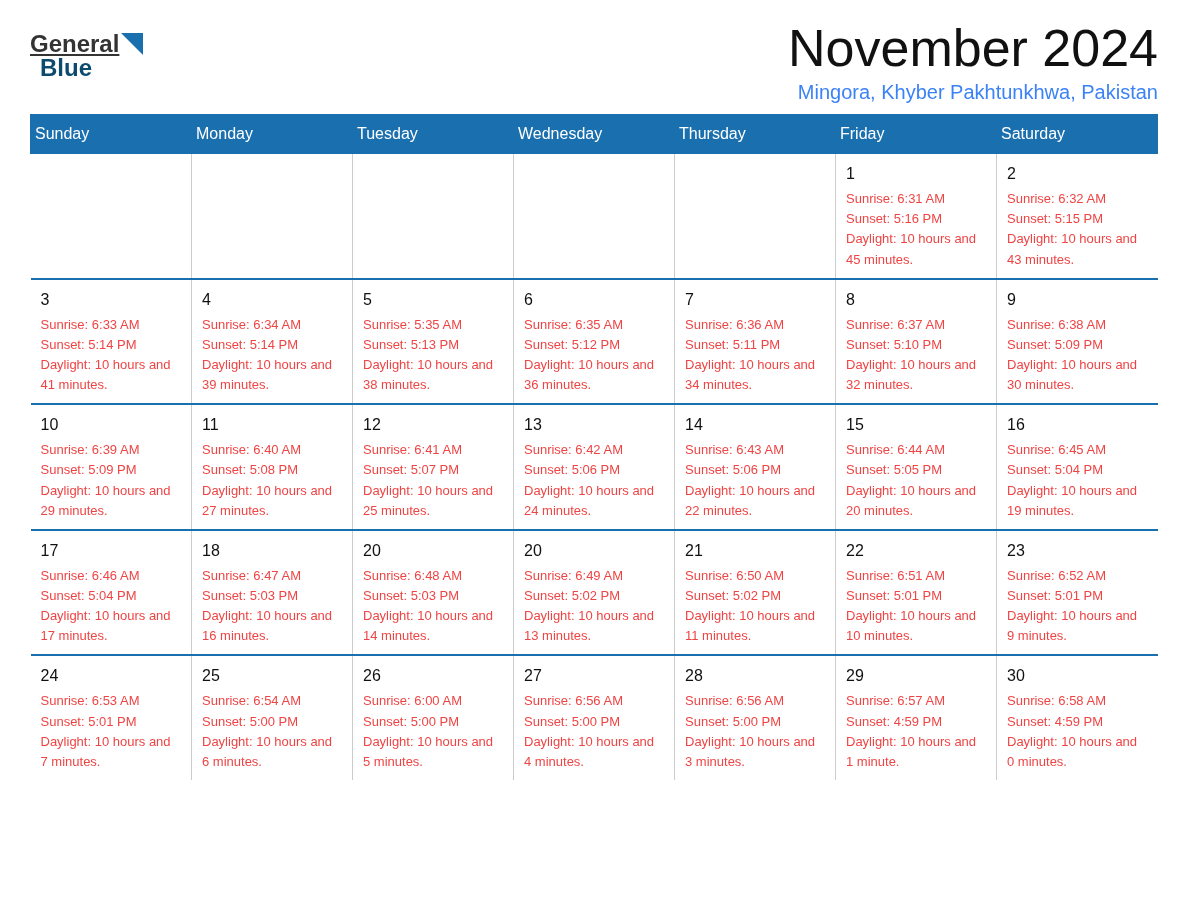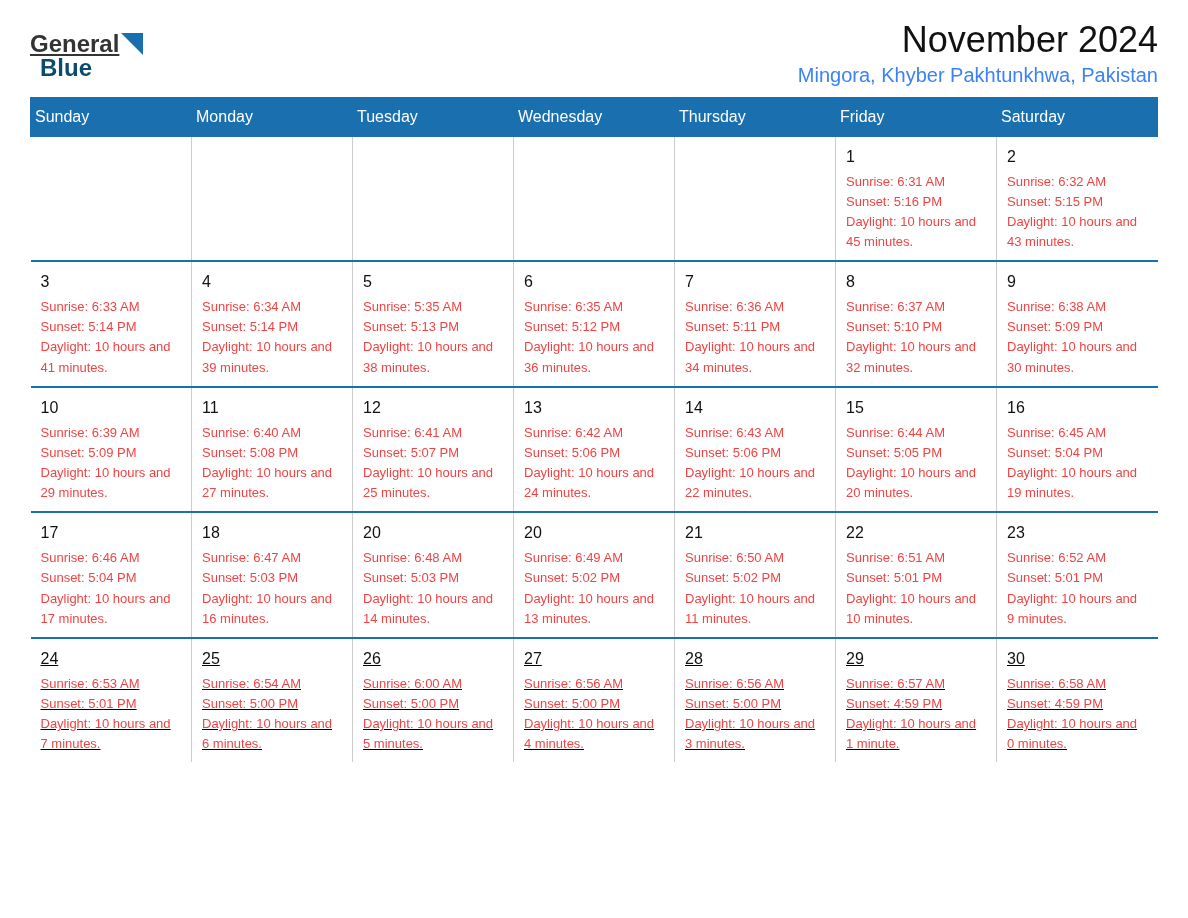--- a/index.html
+++ b/index.html
@@ -19,21 +19,21 @@
     .logo {
       display: flex;
       align-items: center;
       gap: 4px;
       padding-top: 10px;
     }
     .title-area {
       text-align: right;
     }
     .month-title {
-      font-size: 36px;
+      font-size: 52px;
       font-weight: normal;
       color: #111;
       line-height: 1.1;
     }
     .location-title {
       font-size: 20px;
       color: #3b82f6;
       margin-top: 4px;
     }
     .calendar {
@@ -78,21 +78,20 @@
     .day-info {
       font-size: 13px;
       color: #ef4444;
       line-height: 1.55;
     }
     .empty-cell {
       background: #fff;
     }
     .calendar tbody tr:last-child {
       border-bottom: none;
-      text-decoration: underline;
     }
   </style>
 </head>
 <body>
 
 <div class="header-area">
   <div class="logo">
     <div>
       <div style="display:flex;align-items:center;gap:2px;">
         <span style="font-size:24px;font-weight:bold;color:#333;text-decoration:underline;">General</span>

